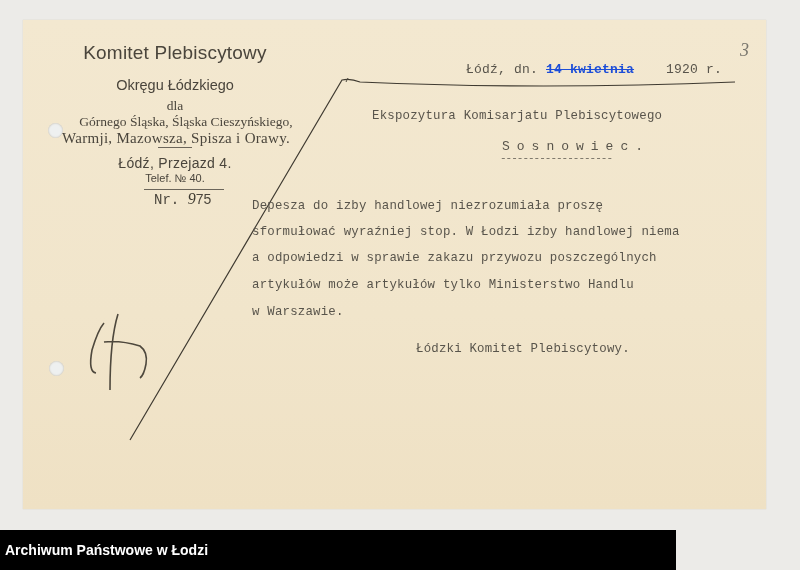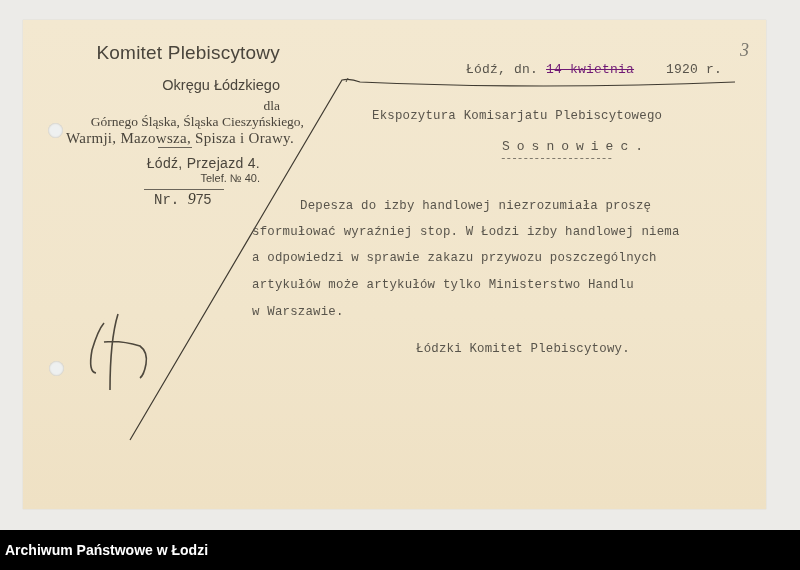--- a/index.html
+++ b/index.html
@@ -10,49 +10,49 @@
     }
     .paper {
       position: absolute; left: 23px; top: 20px; width: 743px; height: 489px;
       background: linear-gradient(180deg, #f3e8d0 0%, #f1e5cb 60%, #efe1c4 100%);
       box-shadow: 0 0 1px #cfc6b3;
     }
     .hole {
       position: absolute; width: 15px; height: 15px; border-radius: 50%;
       background: #eef0f0; box-shadow: inset 0 0 2px #b9b2a3;
     }
-    .lh { position: absolute; color: #4a453c; text-align: right; white-space: nowrap; }
+    .lh { position: absolute; color: #4a453c; text-align: center; white-space: nowrap; }
     .lh-title { left: 70px; top: 42px; width: 210px; font-size: 19px; letter-spacing: 0.2px; }
     .lh-sub { left: 70px; top: 77px; width: 210px; font-size: 14.5px; }
     .lh-dla { left: 70px; top: 98px; width: 210px; font-family: "Liberation Serif", serif; font-size: 13.5px; }
     .lh-l1 { left: 68px; top: 114px; width: 236px; font-family: "Liberation Serif", serif; font-size: 13.5px; }
     .lh-l2 { left: 58px; top: 130px; width: 236px; font-family: "Liberation Serif", serif; font-size: 15px; letter-spacing: 0.3px; }
     .lh-rule { position: absolute; left: 158px; top: 147px; width: 34px; height: 1px; background: #6b655a; }
     .lh-addr { left: 90px; top: 155px; width: 170px; font-size: 14px; letter-spacing: 0.3px; }
     .lh-tel { left: 90px; top: 172px; width: 170px; font-size: 11px; }
     .lh-rule2 { position: absolute; left: 144px; top: 189px; width: 80px; height: 1px; background: #6b655a; }
     .nr { position: absolute; left: 154px; top: 190px; font-size: 14px; color: #4a453c; font-family: "Liberation Mono", monospace; }
     .nr .hand { font-family: "Liberation Serif", serif; font-style: italic; font-size: 16px; color: #3d392f; }
     .nr .num { font-family: "Liberation Sans", sans-serif; font-size: 14px; }
 
     .tw { position: absolute; font-family: "Liberation Mono", monospace; color: #58544b; white-space: nowrap; font-size: 12.4px; letter-spacing: 0.2px; }
     .date { left: 466px; top: 62px; font-size: 13px; }
-    .date .struck { text-decoration: line-through; color: #701a75; }
+    .date .struck { text-decoration: line-through; color: #1d4ed8; font-weight: bold; }
     .date .dots { color: #8d877a; }
     .pagenum { position: absolute; left: 740px; top: 40px; font-family: "Liberation Serif", serif; font-style: italic; font-size: 18px; color: #7b786f; }
 
     .addr1 { left: 372px; top: 109px; }
     .addr2 { left: 502px; top: 139px; letter-spacing: 7px; font-size: 13px; text-align: center; }
     .addr-dash { left: 500px; top: 152px; color: #6e695e; font-size: 11px; letter-spacing: -1px; }
     .body-line { left: 252px; }
     .sig { left: 416px; top: 342px; }
 
     .handmark { position: absolute; left: 0; top: 0; }
     .footer {
-      position: absolute; left: 0; top: 530px; width: 800px; height: 40px; background: #000;
+      position: absolute; left: 0; top: 530px; width: 676px; height: 40px; background: #000;
     }
     .footer-text { position: absolute; left: 5px; top: 12px; color: #fff; font-weight: bold; font-size: 14px; font-family: "Liberation Sans", sans-serif; }
   </style>
 </head>
 <body>
 
 <div class="paper"></div>
 <div class="hole" style="left:48px; top:123px;"></div>
 <div class="hole" style="left:49px; top:361px;"></div>
 
@@ -81,21 +81,21 @@
 <svg class="handmark" width="800" height="570">
   <path d="M130 440 L342 80 Q350 78 360 82 Q540 90 735 82" stroke="#3f3a31" stroke-width="1.2" fill="none"></path>
   <path d="M104 323 Q98 330 92 350 Q88 372 96 373 M118 314 Q110 340 110 390 M104 342 Q120 340 140 346 Q148 352 146 364 Q144 375 140 378" stroke="#4e483d" stroke-width="1.6" fill="none"></path>
   <path d="M346 82 L348 78" stroke="#4e483d" stroke-width="1" fill="none"></path>
 </svg>
 
 <div class="tw addr1">Ekspozytura Komisarjatu Plebiscytowego</div>
 <div class="tw addr2">Sosnowiec.</div>
 <div class="tw addr-dash">--------------------</div>
 
-<div class="tw body-line" style="top:199px;margin-left:48px;">    Depesza do izby handlowej niezrozumiała proszę</div>
+<div class="tw body-line" style="top:199px;">    Depesza do izby handlowej niezrozumiała proszę</div>
 <div class="tw body-line" style="top:225px;">sformułować wyraźniej stop. W Łodzi izby handlowej niema</div>
 <div class="tw body-line" style="top:251px;">a odpowiedzi w sprawie zakazu przywozu poszczególnych</div>
 <div class="tw body-line" style="top:278px;">artykułów może artykułów tylko Ministerstwo Handlu</div>
 <div class="tw body-line" style="top:305px;">w Warszawie.</div>
 
 <div class="tw sig">Łódzki Komitet Plebiscytowy.</div>
 
 <div class="footer">
   <div class="footer-text">Archiwum Państwowe w Łodzi</div>
 </div>

